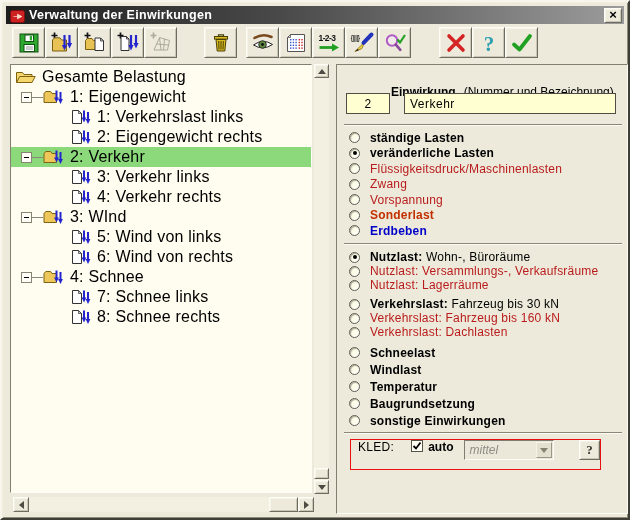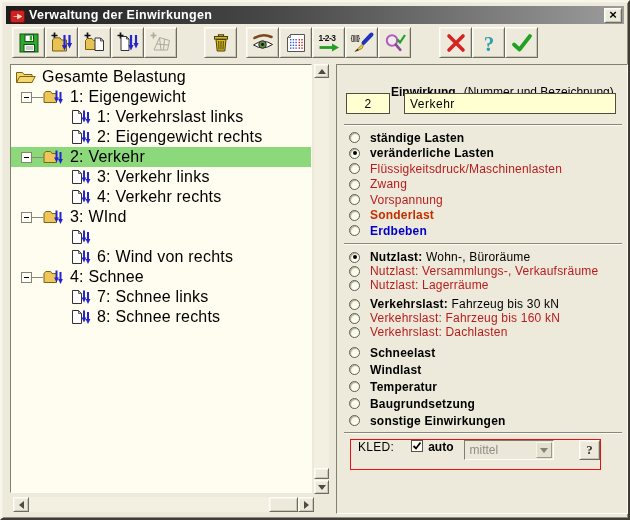--- a/index.html
+++ b/index.html
@@ -83,21 +83,21 @@
   .kledbox{position:absolute;left:13px;top:374px;width:251px;height:31px;border:1px solid #E81010;
     display:flex;align-items:flex-start;}
   .kled-lbl{font-size:12px;margin-left:7px;letter-spacing:.3px;}
   .checkbox{width:12px;height:12px;background:#FFFFF6;border:1px solid #55534A;margin-left:17px;flex:none;
     display:flex;align-items:center;justify-content:center;}
   .checkbox svg{display:none;}
   .checkbox.checked svg{display:block;}
   .auto-lbl{font-size:12px;font-weight:bold;margin-left:5px;}
   .combo{width:103px;height:20px;margin-left:10px;background:#EBE8D9;border:1px solid;
     border-color:#7F7D6F #FDFCF5 #FDFCF5 #7F7D6F;display:flex;align-items:center;position:relative;}
-  .combo .val{font-size:12px;color:#8F8D85;margin-left:5px;}
+  .combo .val{font-size:12px;color:#8F8D85;margin-left:5px;font-style:italic;}
   .combo .drop{position:absolute;right:1px;top:1px;bottom:1px;width:16px;background:#E4E0CF;
     border:1px solid;border-color:#F6F4E8 #9B9888 #9B9888 #F6F4E8;display:flex;align-items:center;justify-content:center;}
   .qbtn{width:24px;height:20px;margin-left:25px;font-size:13px;font-weight:bold;color:#3A3930;
     text-align:center;line-height:17px;font-family:"Liberation Serif",serif;}
 </style>
 </head>
 <body>
 
 <div class="window">
 
@@ -352,20 +352,21 @@
         <span class="ticon">
           <svg width="22" height="16" viewBox="0 0 22 16">
             <path d="M2.5 14.5 v-13 h6 l3 3 v10 z" fill="#fff" stroke="#333"></path>
             <path d="M8.5 1.5 l3 3 h-3 z" fill="#ccc" stroke="#333" stroke-width=".7"></path>
             <line x1="14" y1="1.5" x2="14" y2="9.5" stroke="#2525CE" stroke-width="2"></line>
             <path d="M11.6 8.5 h4.8 L14 13.5 z" fill="#2525CE"></path>
             <line x1="18" y1="3" x2="18" y2="11" stroke="#2525CE" stroke-width="2"></line>
             <path d="M15.6 10 h4.8 L18 15 z" fill="#2525CE"></path>
           </svg>
         </span>
+        <span class="lbl-t">5: Wind von links</span>
       </div>
       <div class="tree-row lv2">
         <span class="ticon">
           <svg width="22" height="16" viewBox="0 0 22 16">
             <path d="M2.5 14.5 v-13 h6 l3 3 v10 z" fill="#fff" stroke="#333"></path>
             <path d="M8.5 1.5 l3 3 h-3 z" fill="#ccc" stroke="#333" stroke-width=".7"></path>
             <line x1="14" y1="1.5" x2="14" y2="9.5" stroke="#2525CE" stroke-width="2"></line>
             <path d="M11.6 8.5 h4.8 L14 13.5 z" fill="#2525CE"></path>
             <line x1="18" y1="3" x2="18" y2="11" stroke="#2525CE" stroke-width="2"></line>
             <path d="M15.6 10 h4.8 L18 15 z" fill="#2525CE"></path>

